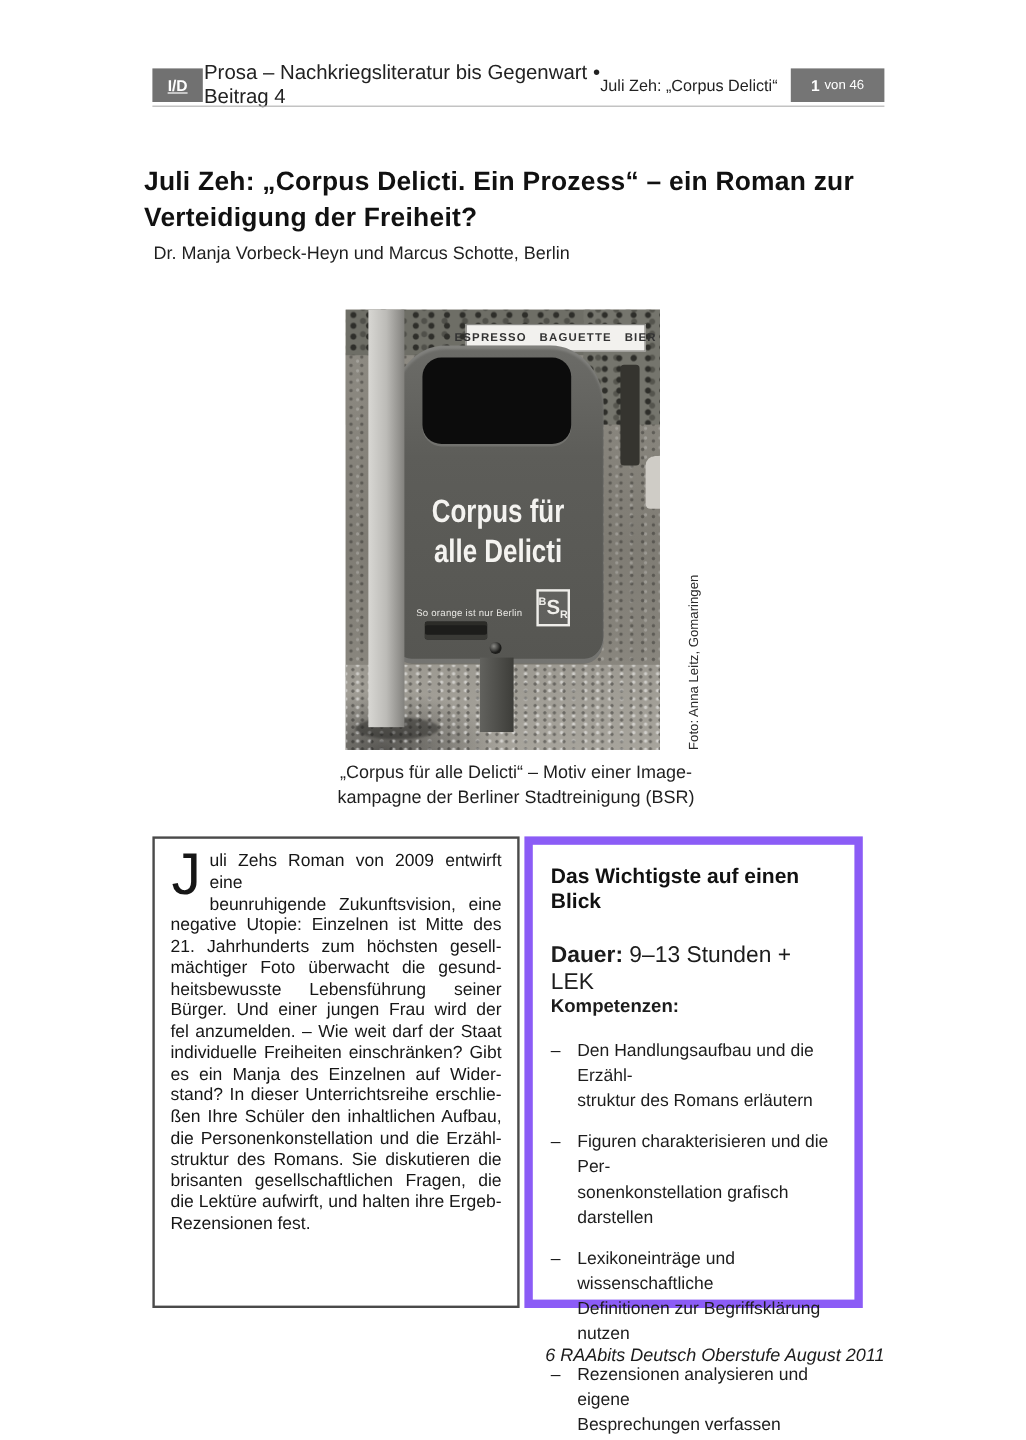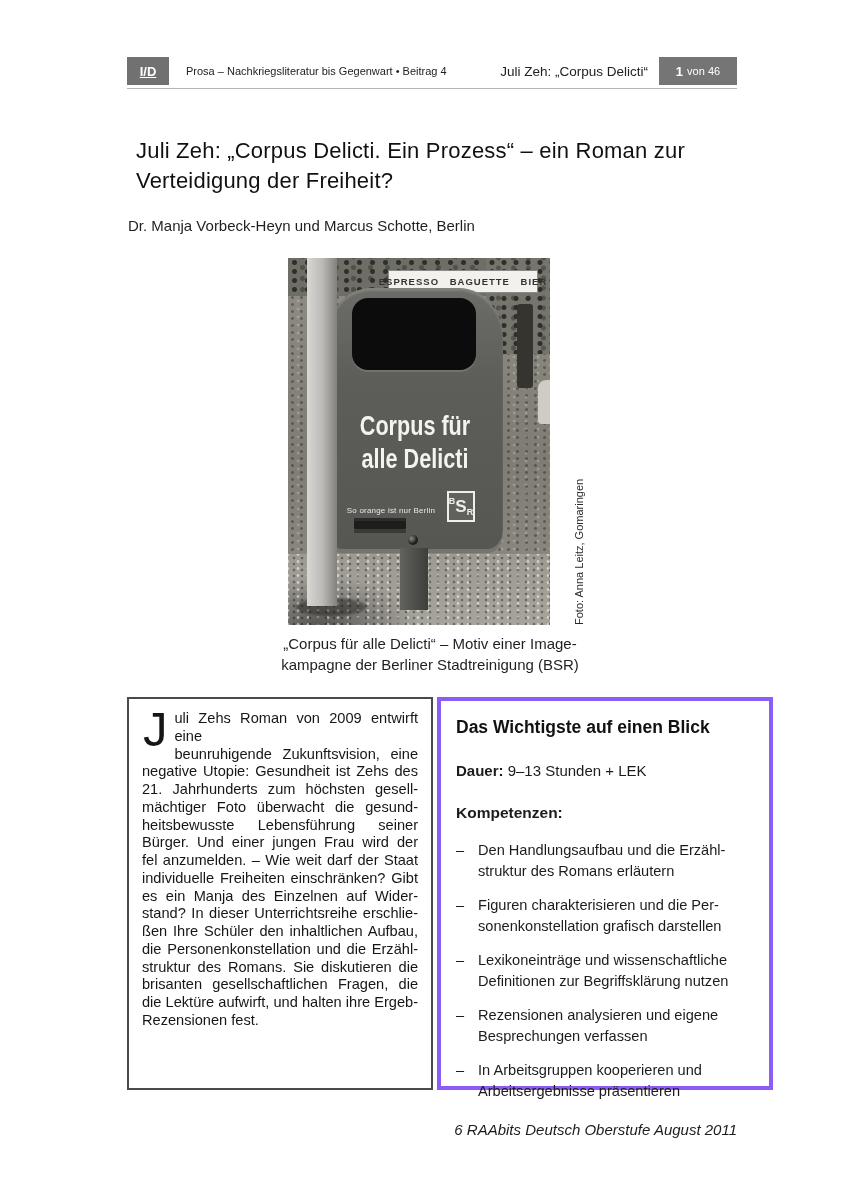--- a/index.html
+++ b/index.html
@@ -6,32 +6,32 @@
   .page{
     position:relative;width:855px;height:1200px;margin:0 auto;
     background:#fff;overflow:hidden;
     font-family:"Liberation Sans",sans-serif;color:#1c1c1c;
   }
   
   .kopf{position:absolute;left:127px;top:57px;width:610px;height:28px;display:flex;align-items:stretch;}
   .kopf:after{content:"";position:absolute;left:0;right:0;top:31px;height:1px;background:#b5b5b5;}
   .kopf-code{width:42px;background:#717171;color:#fff;font-weight:bold;font-size:13px;
     display:flex;align-items:center;justify-content:center;flex:none;text-decoration:underline;}
-  .kopf-series{flex:1;display:flex;align-items:center;padding-left:17px;font-size:11px;color:#222;}
+  .kopf-series{flex:1;display:flex;align-items:center;padding-left:1px;font-size:17px;color:#222;}
   .kopf-right{display:flex;align-items:center;}
   .kopf-work{font-size:13.5px;margin-right:11px;color:#222;}
   .kopf-page{width:78px;height:28px;background:#757575;color:#fff;display:flex;
     align-items:center;justify-content:center;gap:4px;flex:none;}
   .kopf-page b{font-size:13px;}
   .kopf-page span{font-size:11px;}
   
-  .title{position:absolute;left:136px;top:136px;width:625px;margin:0;
-    font-size:22px;line-height:30px;font-weight:normal;letter-spacing:.2px;
+  .title{position:absolute;left:120px;top:136px;width:625px;margin:0;
+    font-size:22px;line-height:30px;font-weight:bold;letter-spacing:.2px;
     white-space:pre-line;color:#111;}
-  .authors{position:absolute;left:128px;top:203px;font-size:15px;color:#1f1f1f;margin-top:14px;}
+  .authors{position:absolute;left:128px;top:203px;font-size:15px;color:#1f1f1f;}
   
   .photo{position:absolute;left:288px;top:258px;width:262px;height:367px;overflow:hidden;
     background:#94918a;}
   .ph-grass{position:absolute;left:0;top:36px;width:100%;height:270px;
     background:
       radial-gradient(circle,rgba(0,0,0,.30) 1px,transparent 1.8px) 0 0/9px 7px,
       radial-gradient(circle,rgba(255,255,255,.22) 1px,transparent 1.7px) 4px 3px/12px 8px,
       linear-gradient(180deg,#8d8a82,#7f7c74 60%,#8a877f);}
   .ph-gravel{position:absolute;left:0;top:296px;width:100%;height:71px;
     background:
@@ -87,24 +87,24 @@
   .caption{position:absolute;left:238px;top:633px;width:384px;text-align:center;
     font-size:15px;line-height:21px;white-space:pre-line;color:#1f1f1f;}
   
   .intro-box{position:absolute;left:127px;top:697px;width:306px;height:393px;
     border:2px solid #4a4a4a;box-sizing:border-box;padding:11px 13px;}
   .intro-text{font-size:14.6px;line-height:17.75px;color:#161616;}
   .dropcap{float:left;font-size:49px;line-height:33px;padding:3px 7px 0 1px;color:#161616;}
   .jline{text-align:justify;text-align-last:justify;}
   .jline:last-child{text-align-last:left;}
   
-  .info-box{position:absolute;left:437px;top:697px;width:336px;height:393px;
-    border:4px solid #8b5cf6;box-sizing:border-box;padding:14px 15px 0 15px;}
+  .info-box{position:absolute;left:437px;top:697px;width:282px;height:393px;
+    border:7px solid #8b5cf6;box-sizing:border-box;padding:14px 15px 0 15px;}
   .info-heading{font-size:17.5px;font-weight:bold;margin:2px 0 24px 0;color:#111;}
-  .info-dauer{font-size:15px;margin-bottom:25px;}
+  .info-dauer{font-size:19px;}
   .info-dauer b{font-weight:bold;}
   .komp-heading{font-size:15.5px;font-weight:bold;margin-bottom:18px;}
   .k-item{display:flex;margin-bottom:13px;font-size:14.6px;line-height:21px;}
   .k-dash{width:22px;flex:none;}
   .k-text{white-space:pre-line;}
   
   .footer{position:absolute;right:118px;top:1121px;font-size:15px;font-style:italic;color:#1c1c1c;}
 </style>
 </head>
 <body>
@@ -160,21 +160,21 @@
   </figure>
 
   <section class="intro-box">
     <div class="intro-text">
       <span class="dropcap">J</span>
 
         <div class="jline">uli Zehs Roman von 2009 entwirft eine</div>
 
         <div class="jline">beunruhigende Zukunftsvision, eine</div>
 
-        <div class="jline">negative Utopie: Gesundheit ist Zehs des</div>
+        <div class="jline">negative Utopie: Einzelnen ist Mitte des</div>
 
         <div class="jline">21. Jahrhunderts zum höchsten gesell-</div>
 
 
         <div class="jline">mächtiger Foto überwacht die gesund-</div>
 
         <div class="jline">heitsbewusste Lebensführung seiner</div>
 
         <div class="jline">Bürger. Und einer jungen Frau wird der</div>
 

